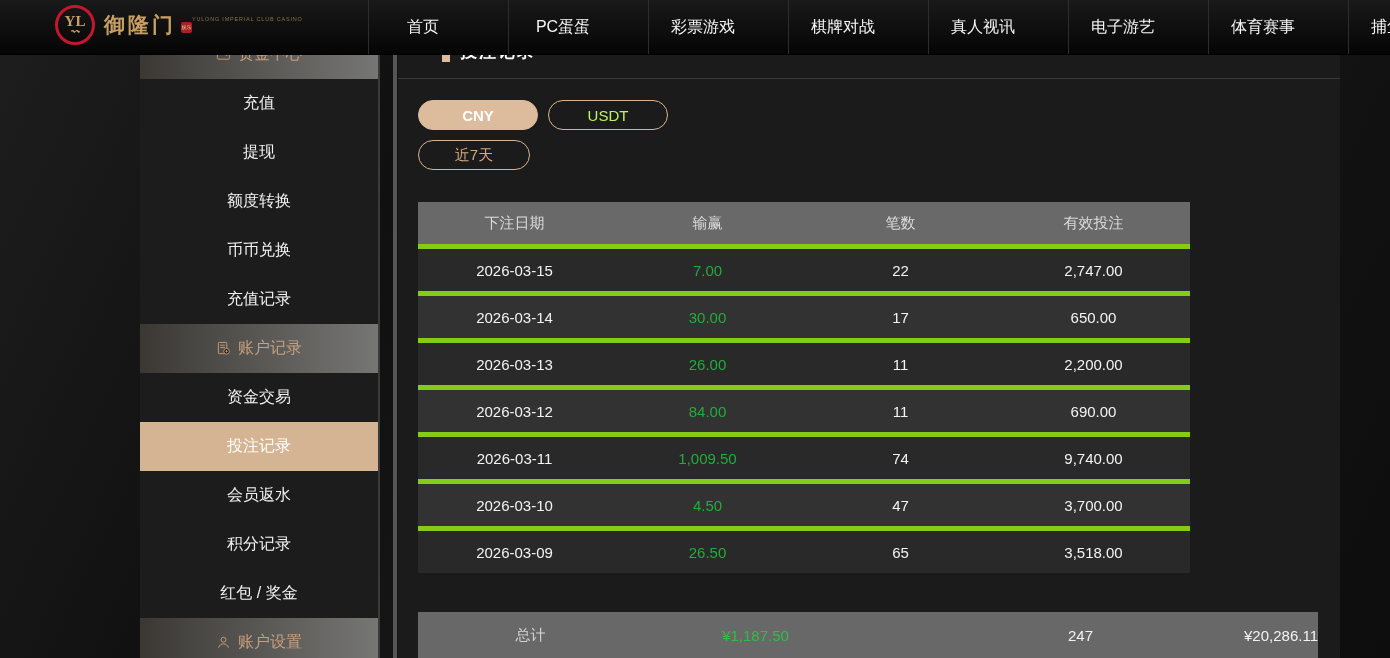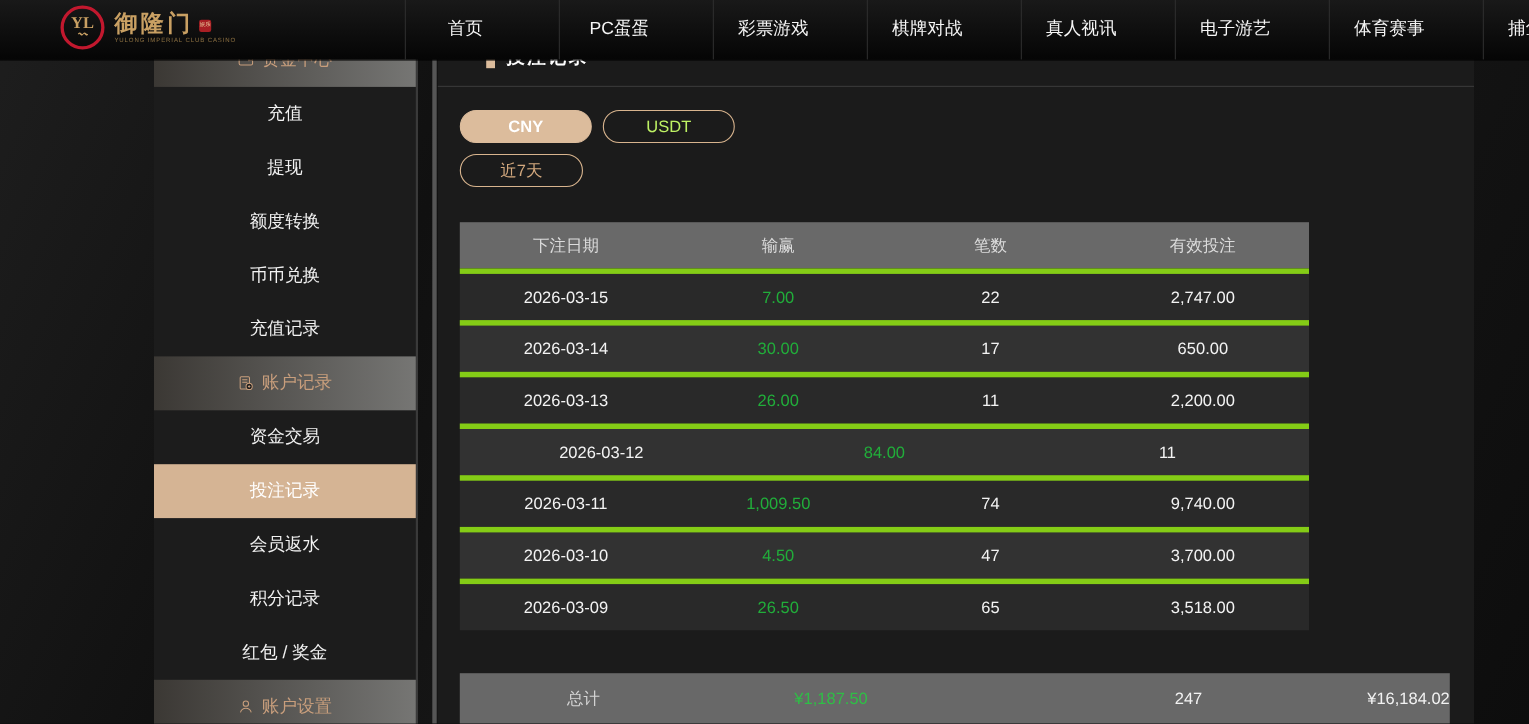--- a/index.html
+++ b/index.html
@@ -11,21 +11,21 @@
   }
   
   .navbar{position:absolute;top:0;left:0;width:100%;height:54px;z-index:30;
     background:linear-gradient(#191919,#050505);border-bottom:1px solid #000;}
   .logo{position:absolute;left:55px;top:5px;display:flex;align-items:center;gap:9px;}
   .logo-emblem{width:40px;height:40px;border:3px solid #c2182e;border-radius:50%;
     display:flex;flex-direction:column;align-items:center;justify-content:center;box-sizing:border-box;}
   .logo-monogram{color:#c9a063;font-family:"Liberation Serif",serif;
     font-weight:bold;font-size:15px;line-height:13px;}
   .logo-swash{color:#c9a063;font-size:9px;line-height:7px;letter-spacing:-1px;}
-  .logo-textcol{display:flex;flex-direction:column;}
+  .logo-textcol{display:flex;flex-direction:row;}
   .logo-zhrow{display:flex;align-items:flex-start;gap:5px;}
   .logo-zh{color:#c9a063;font-family:"Liberation Serif",serif;font-weight:bold;
     font-size:21px;line-height:22px;letter-spacing:3px;}
   .logo-seal{width:11px;height:11px;background:#a81f24;border-radius:2px;margin-top:8px;
     display:flex;align-items:center;justify-content:center;color:#e8c89a;font-size:5px;line-height:5px;}
   .logo-caption{color:#8d7142;font-size:5.5px;letter-spacing:.8px;margin-top:2px;text-transform:uppercase;}
   .nav-menu{position:absolute;left:337px;top:0;height:54px;display:flex;}
   .nav-item{width:108px;height:54px;line-height:54px;text-align:center;color:#f5f5f5;
     font-size:16px;border-left:1px solid #2d2d2d;cursor:pointer;white-space:nowrap;margin-left:31px;}
   .nav-item:last-child{border-right:1px solid #2d2d2d;}
@@ -178,20 +178,21 @@
           <div class="trow">
             <div class="cell">2026-03-13</div>
             <div class="cell win">26.00</div>
             <div class="cell">11</div>
             <div class="cell">2,200.00</div>
           </div>
           <div class="trow">
             <div class="cell">2026-03-12</div>
             <div class="cell win">84.00</div>
             <div class="cell">11</div>
+            <div class="cell">690.00</div>
           </div>
           <div class="trow">
             <div class="cell">2026-03-11</div>
             <div class="cell win">1,009.50</div>
             <div class="cell">74</div>
             <div class="cell">9,740.00</div>
           </div>
           <div class="trow">
             <div class="cell">2026-03-10</div>
             <div class="cell win">4.50</div>
@@ -204,21 +205,21 @@
             <div class="cell">65</div>
             <div class="cell">3,518.00</div>
           </div>
         </div>
     </div>
 
     <div class="total-row">
       <div class="cell label">总计</div>
       <div class="cell win">¥1,187.50</div>
       <div class="cell plain">247</div>
-      <div class="cell plain">¥16,184.02</div>
+      <div class="cell plain">¥20,286.11</div>
     </div>
   </main>
 
   <header class="navbar">
     <div class="logo">
       <span class="logo-emblem">
         <span class="logo-monogram">YL</span>
         <span class="logo-swash">〰</span>
       </span>
       <span class="logo-textcol">

